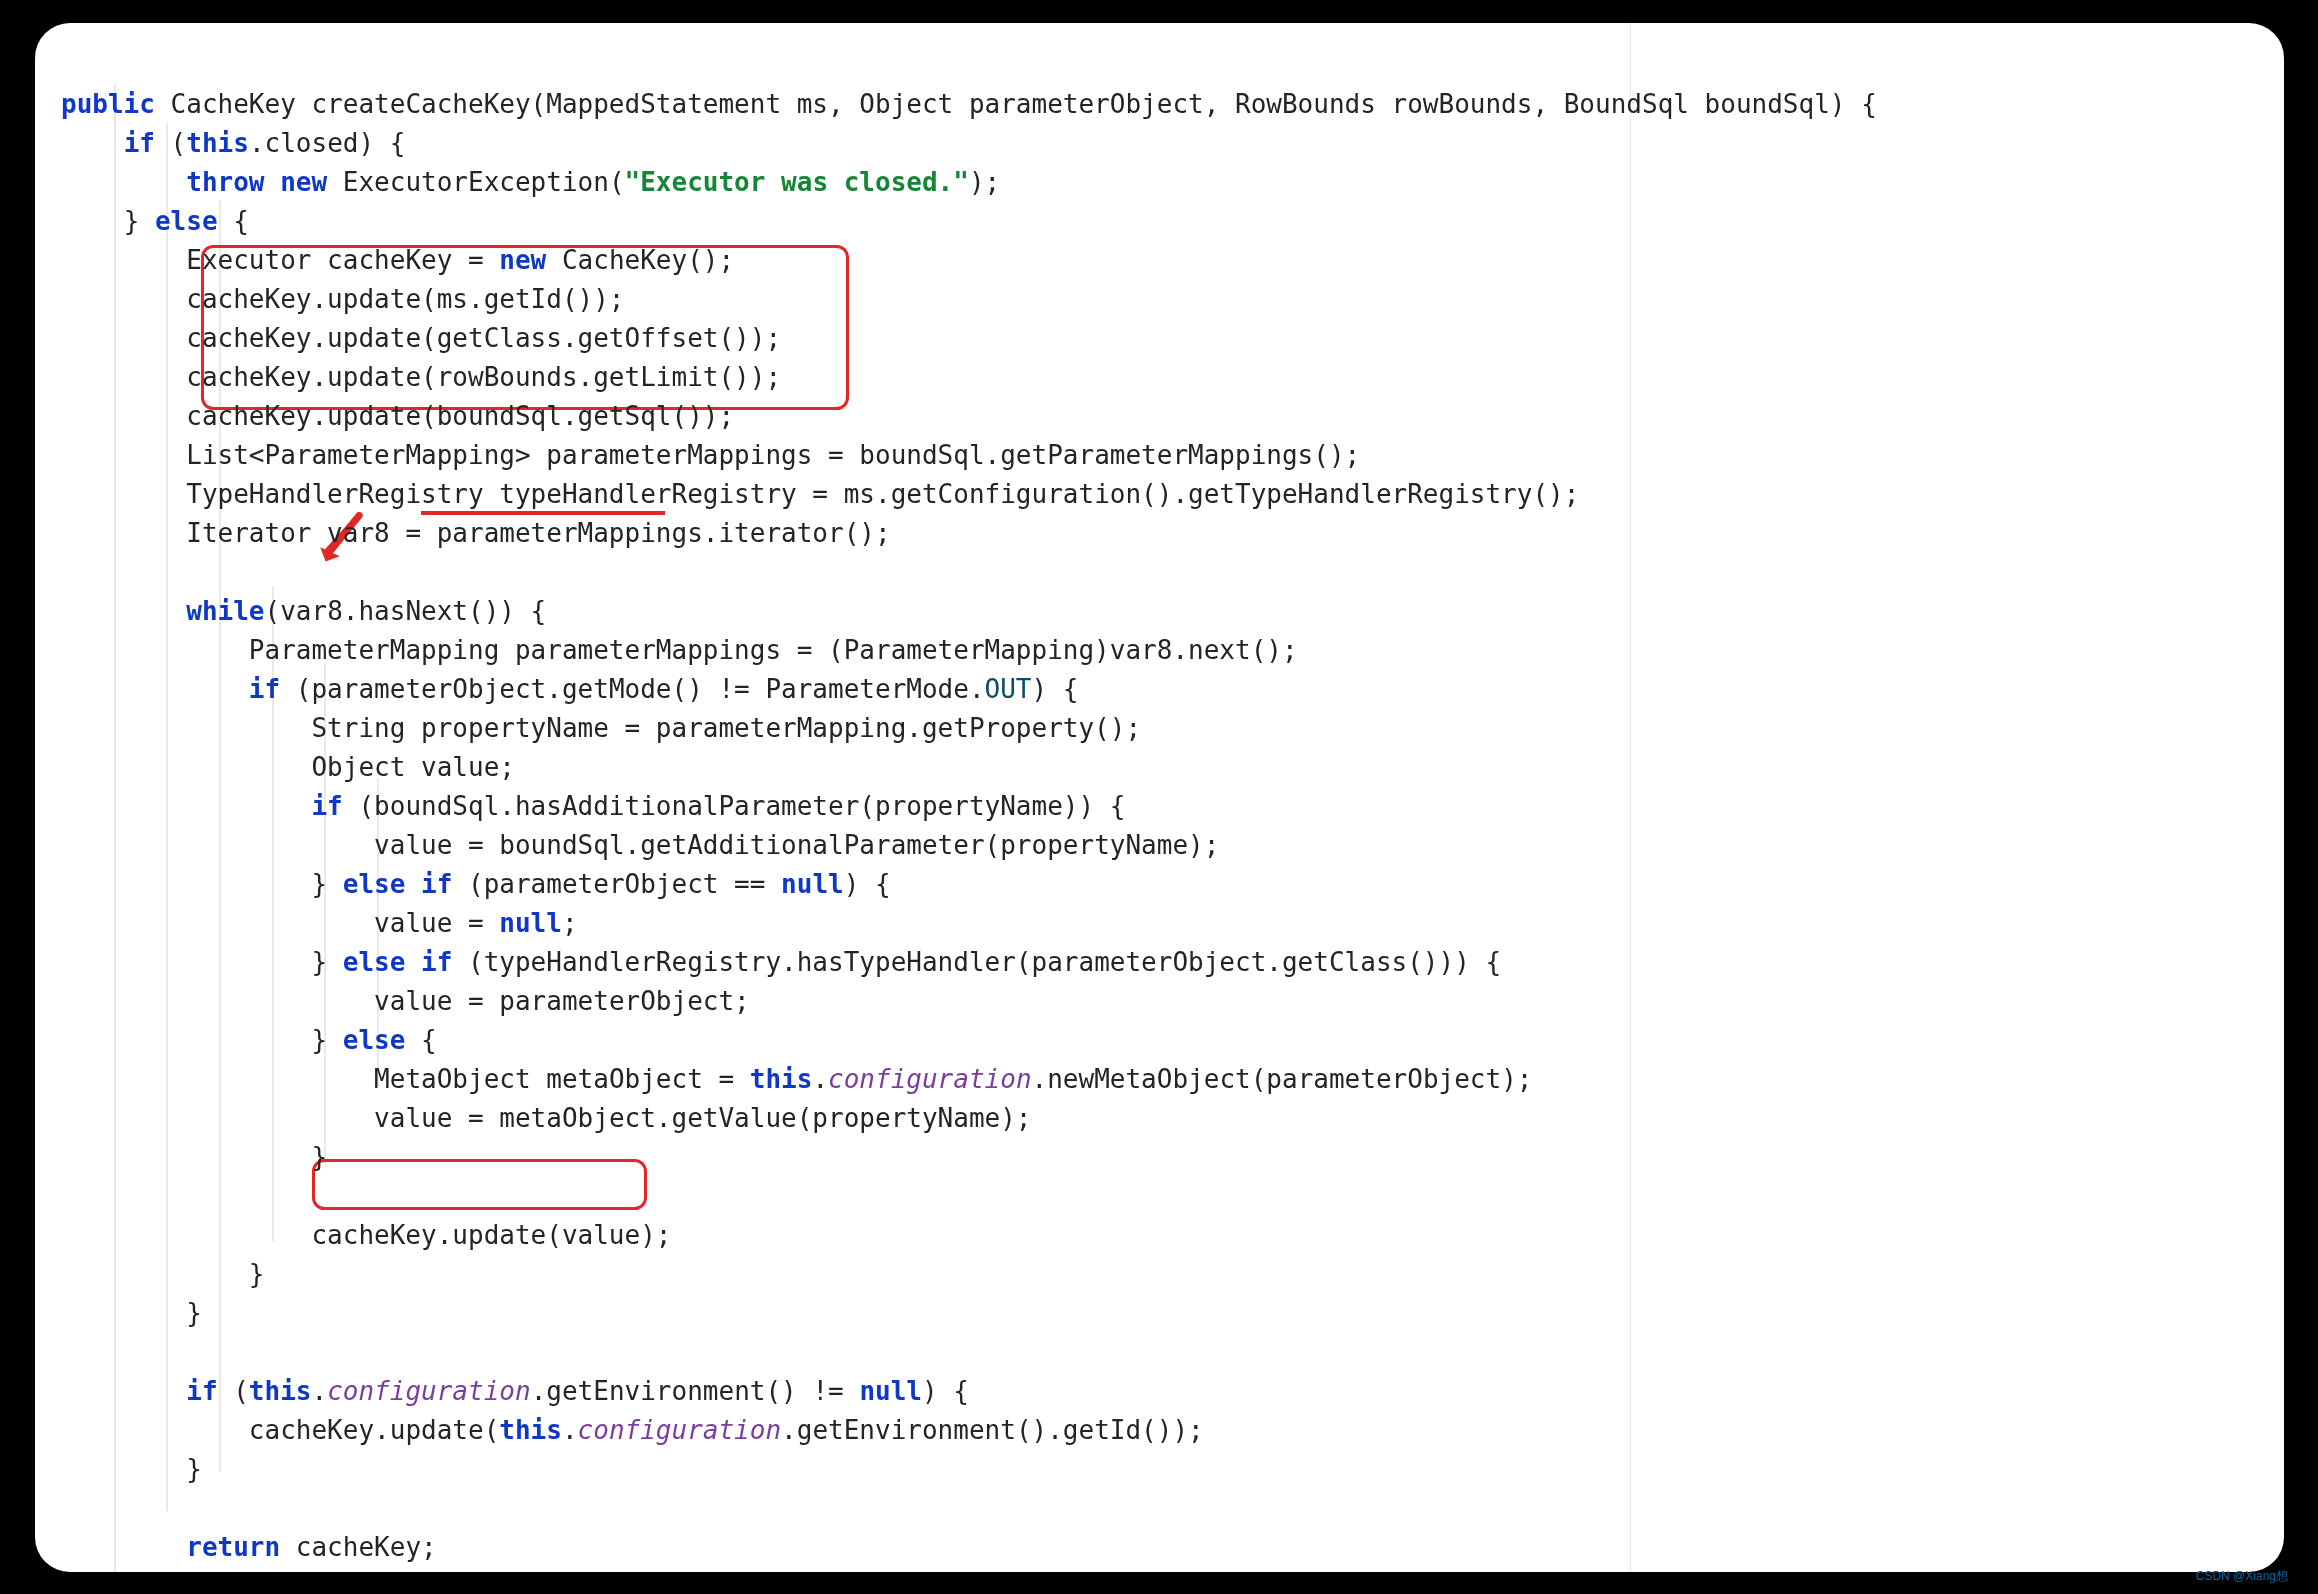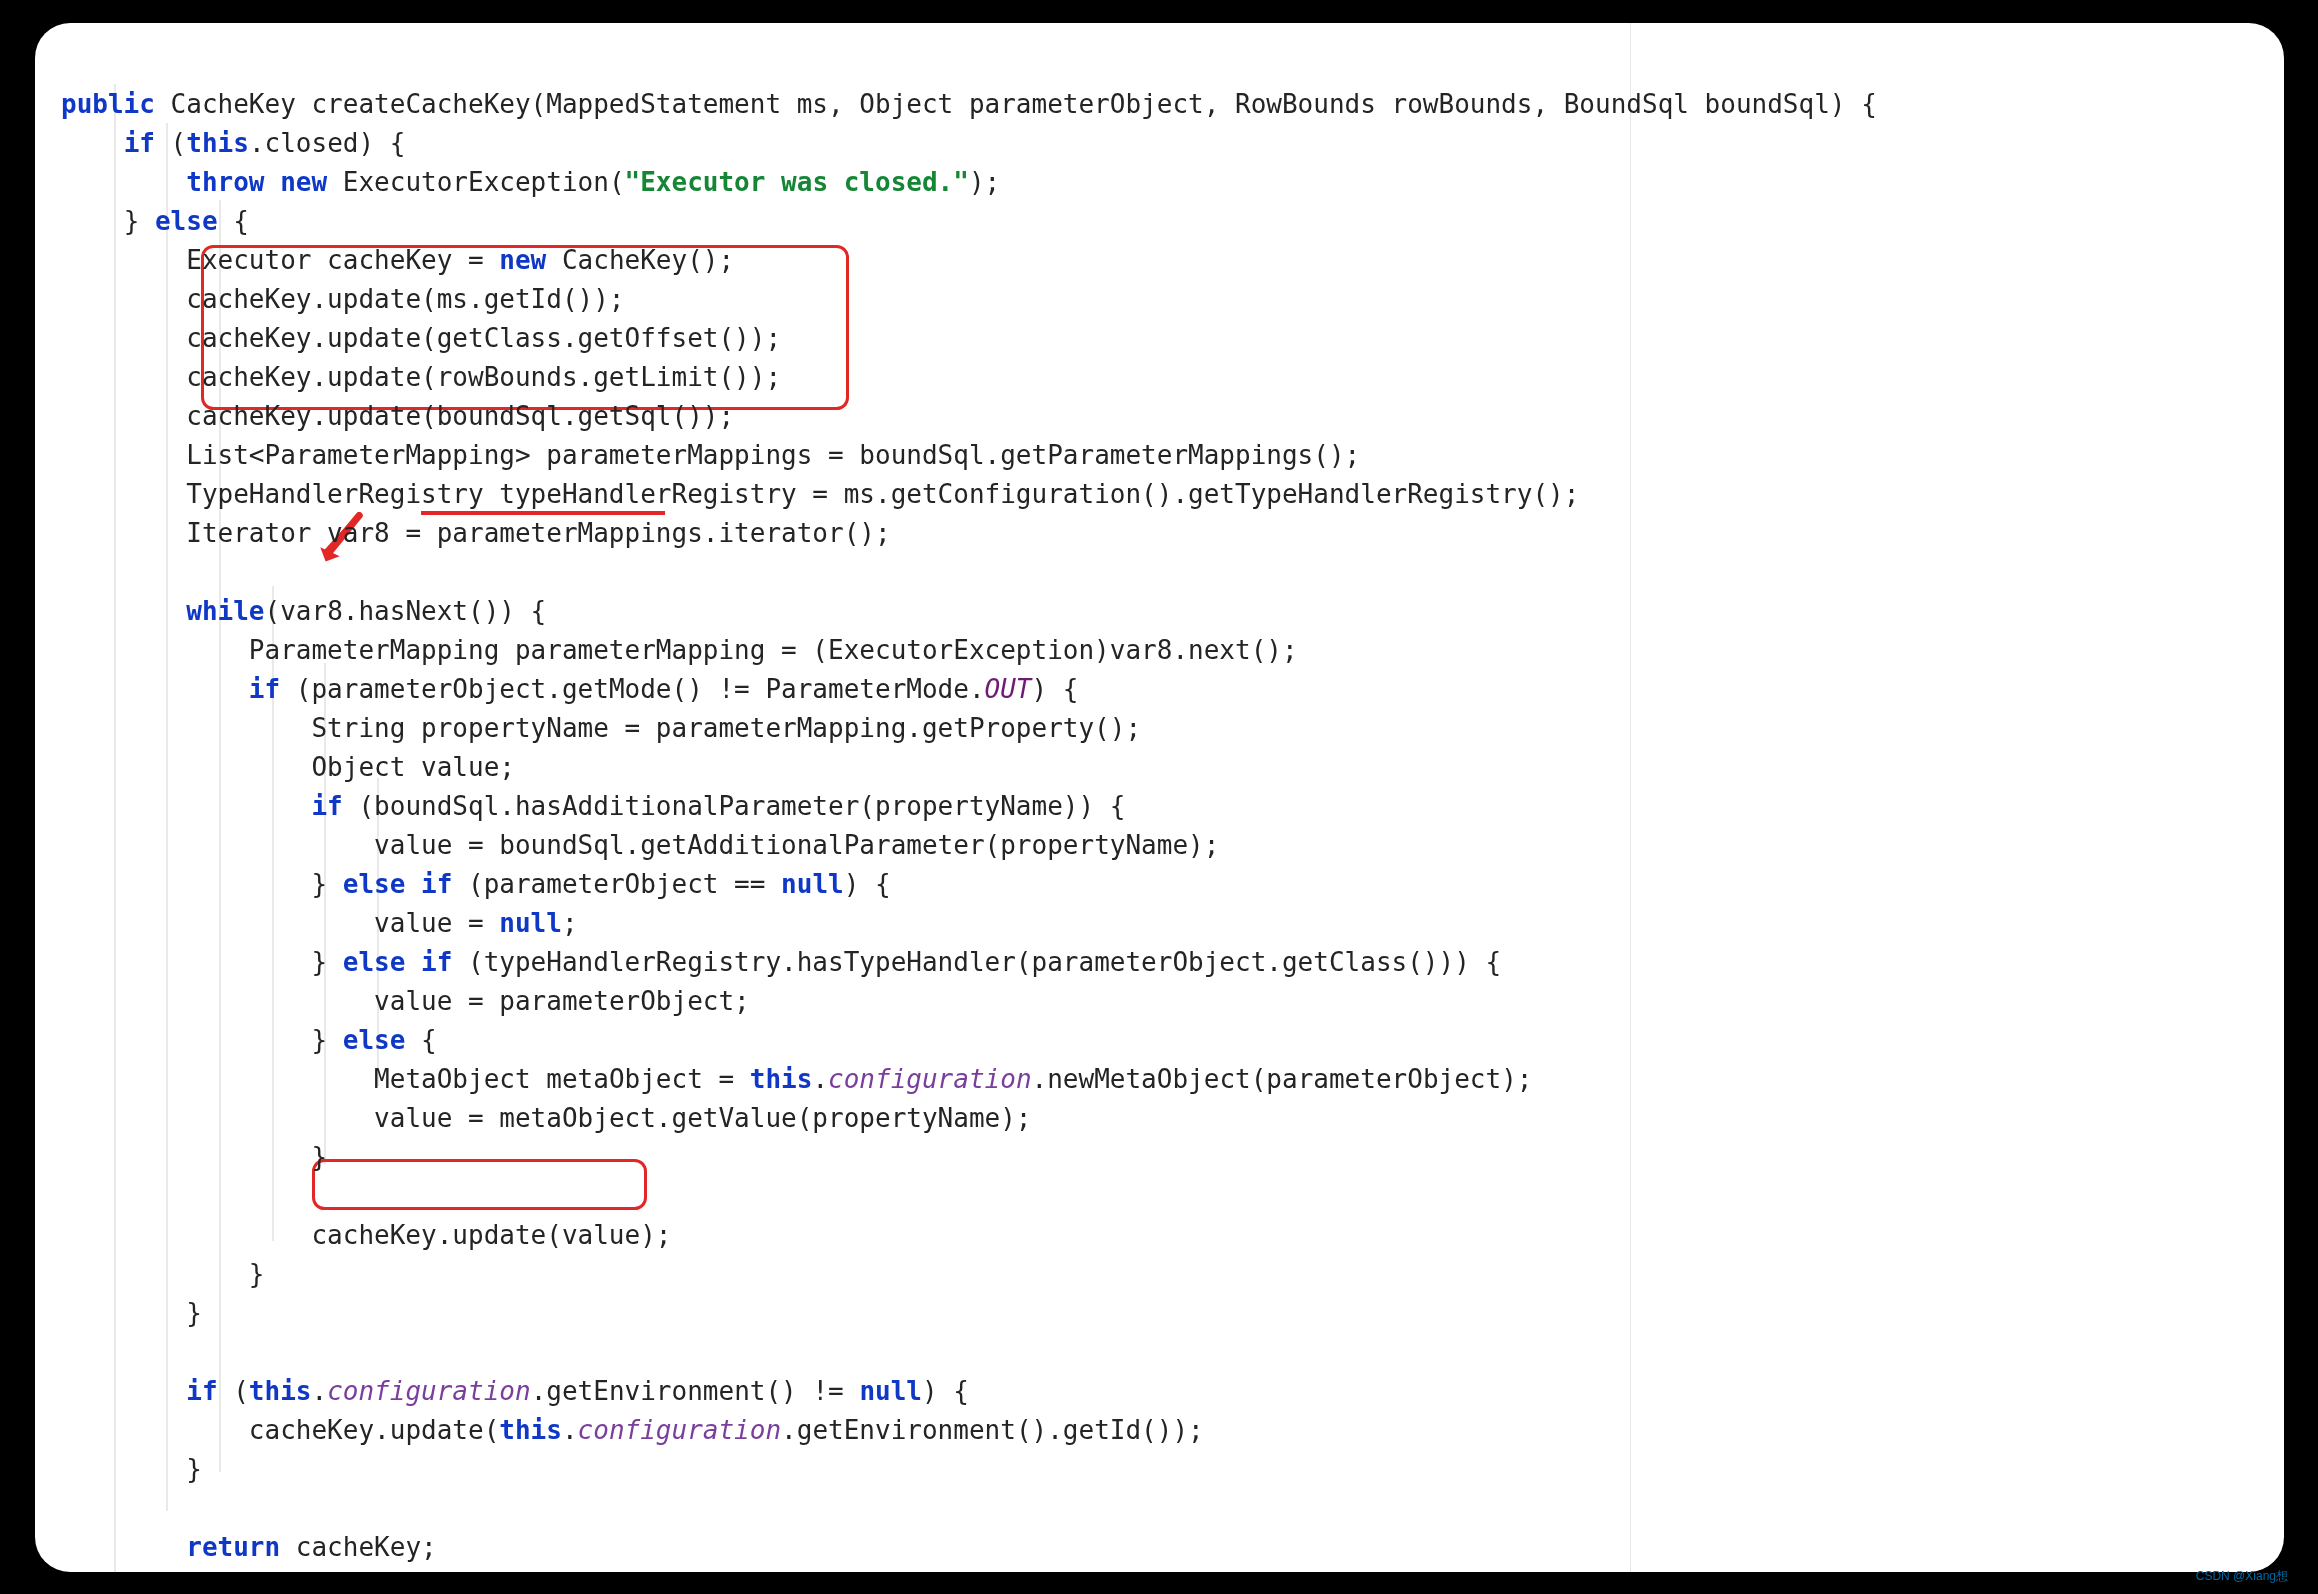--- a/index.html
+++ b/index.html
@@ -31,21 +31,21 @@
     right:30px;bottom:8.8px;
     font-size:12px;
     color:#0369a1;
     font-family:Arial,Helvetica,sans-serif;
   }
   
   .kw{color:#0f38c6;font-weight:bold;margin-top:22px;}          
   .kw2{color:#0f38c6;font-weight:bold;}          
   .str{color:#158635;font-weight:bold;}
   .em{font-style:italic;color:#7a3e9d;}
-  .enum{font-style:italic;color:#701a75;}
+  .enum{color:#0c4a6e;}
   .guide{
     position:absolute;
     width:1.8px;
     background:#e9e9e9;
   }
   
   .rbox{
     position:absolute;
     border:3.5px solid #e22826;
     border-radius:12.3px;
@@ -97,21 +97,21 @@
 <span>        <span>Executor cacheKey = </span><span class="kw">new</span><span> CacheKey();</span></span>
 <span>        <span>cacheKey.update(ms.getId());</span></span>
 <span>        <span>cacheKey.update(getClass.getOffset());</span></span>
 <span>        <span>cacheKey.update(rowBounds.getLimit());</span></span>
 <span>        <span>cacheKey.update(boundSql.getSql());</span></span>
 <span>        <span>List&lt;ParameterMapping&gt; parameterMappings = boundSql.getParameterMappings();</span></span>
 <span>        <span>TypeHandlerRegistry typeHandlerRegistry = ms.getConfiguration().getTypeHandlerRegistry();</span></span>
 <span>        <span>Iterator var8 = </span><span>parameterMappings</span><span>.iterator();</span></span>
 <span></span>
 <span>        <span class="kw">while</span><span>(var8.hasNext()) {</span></span>
-<span>            <span>ParameterMapping parameterMapping = (ExecutorException)var8.next();</span></span>
+<span>            <span>ParameterMapping parameterMappings = (ParameterMapping)var8.next();</span></span>
 <span>            <span class="kw">if</span><span> (parameterObject.getMode() != ParameterMode.</span><span class="enum">OUT</span><span>) {</span></span>
 <span>                <span>String propertyName = parameterMapping.getProperty();</span></span>
 <span>                <span>Object value;</span></span>
 <span>                <span class="kw">if</span><span> (boundSql.hasAdditionalParameter(propertyName)) {</span></span>
 <span>                    <span>value = boundSql.getAdditionalParameter(propertyName);</span></span>
 <span>                <span>} </span><span class="kw">else if</span><span> (parameterObject == </span><span class="kw2">null</span><span>) {</span></span>
 <span>                    <span>value = </span><span class="kw2">null</span><span>;</span></span>
 <span>                <span>} </span><span class="kw">else if</span><span> (typeHandlerRegistry.hasTypeHandler(parameterObject.getClass())) {</span></span>
 <span>                    <span>value = parameterObject;</span></span>
 <span>                <span>} </span><span class="kw">else</span><span> {</span></span>

